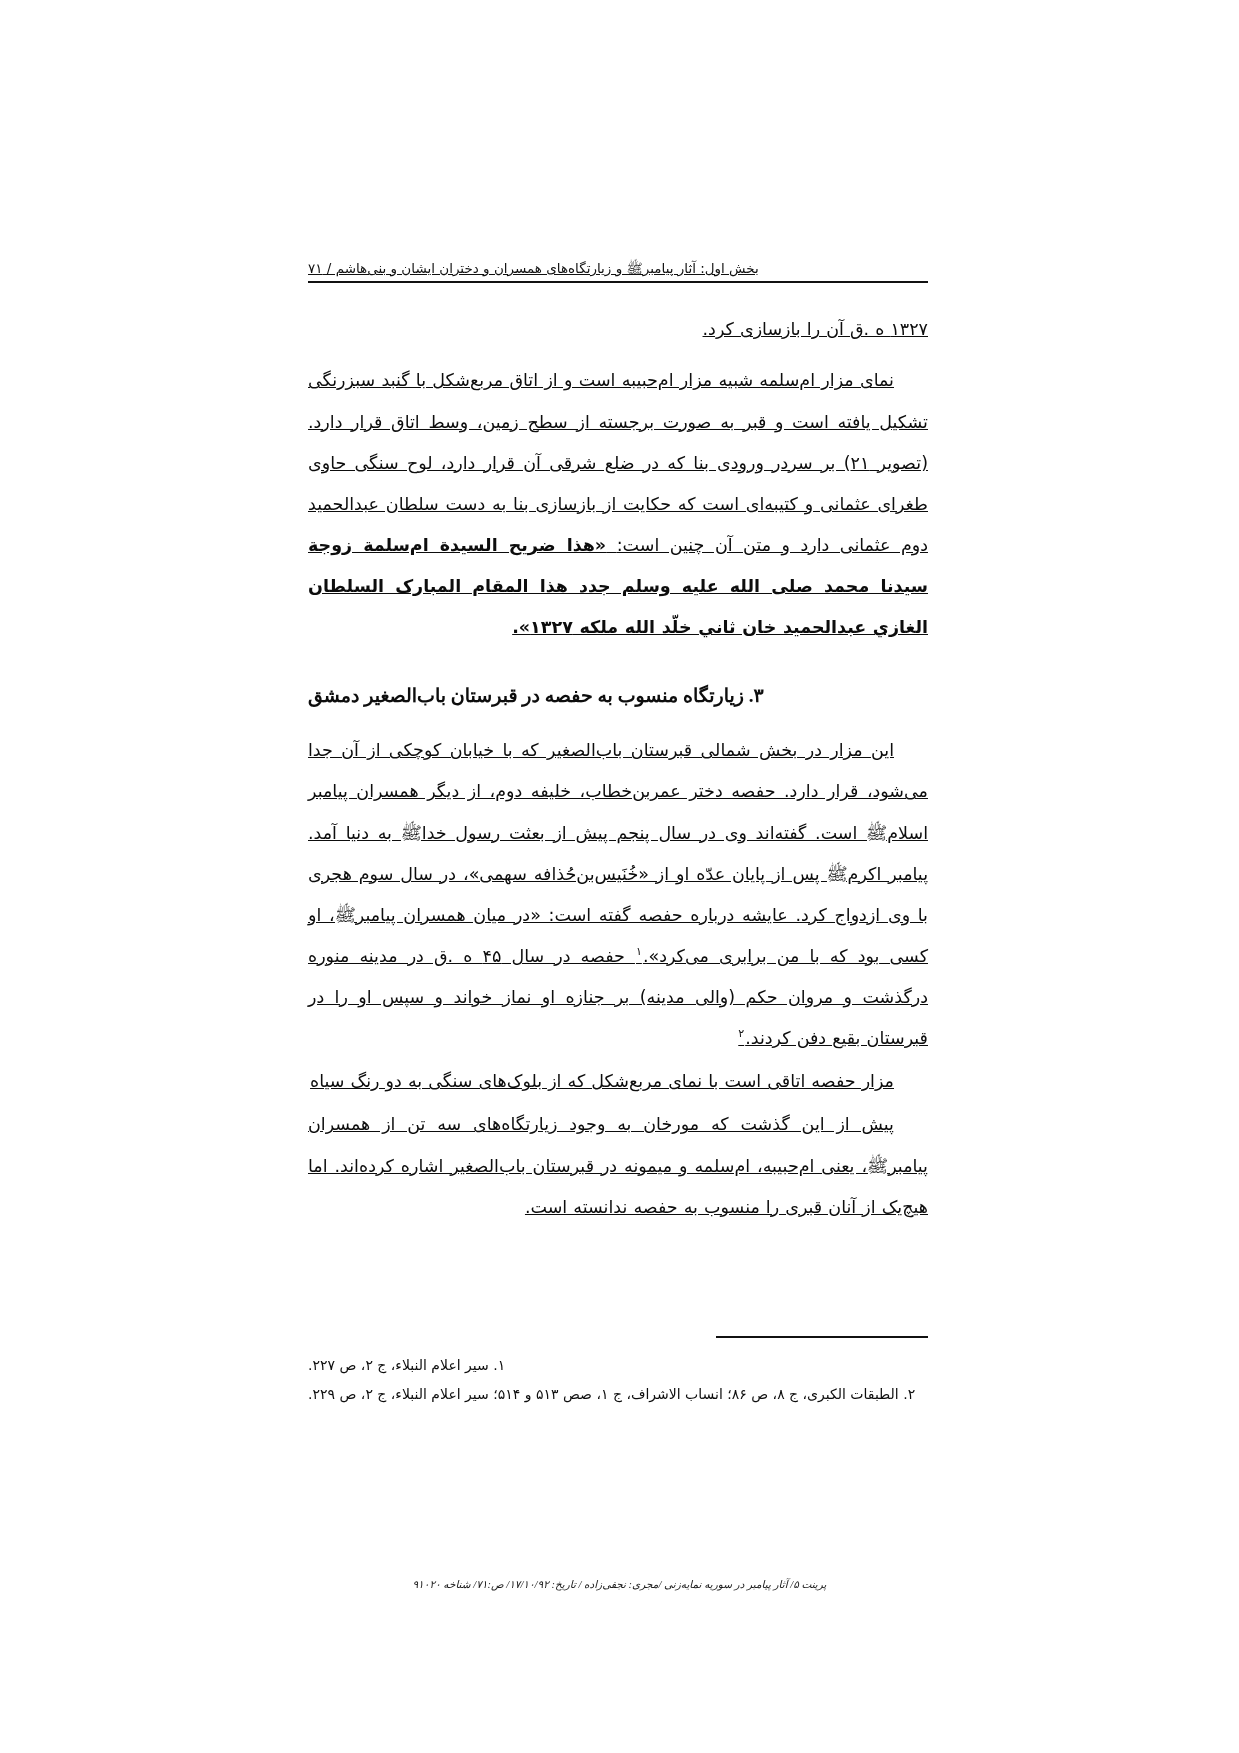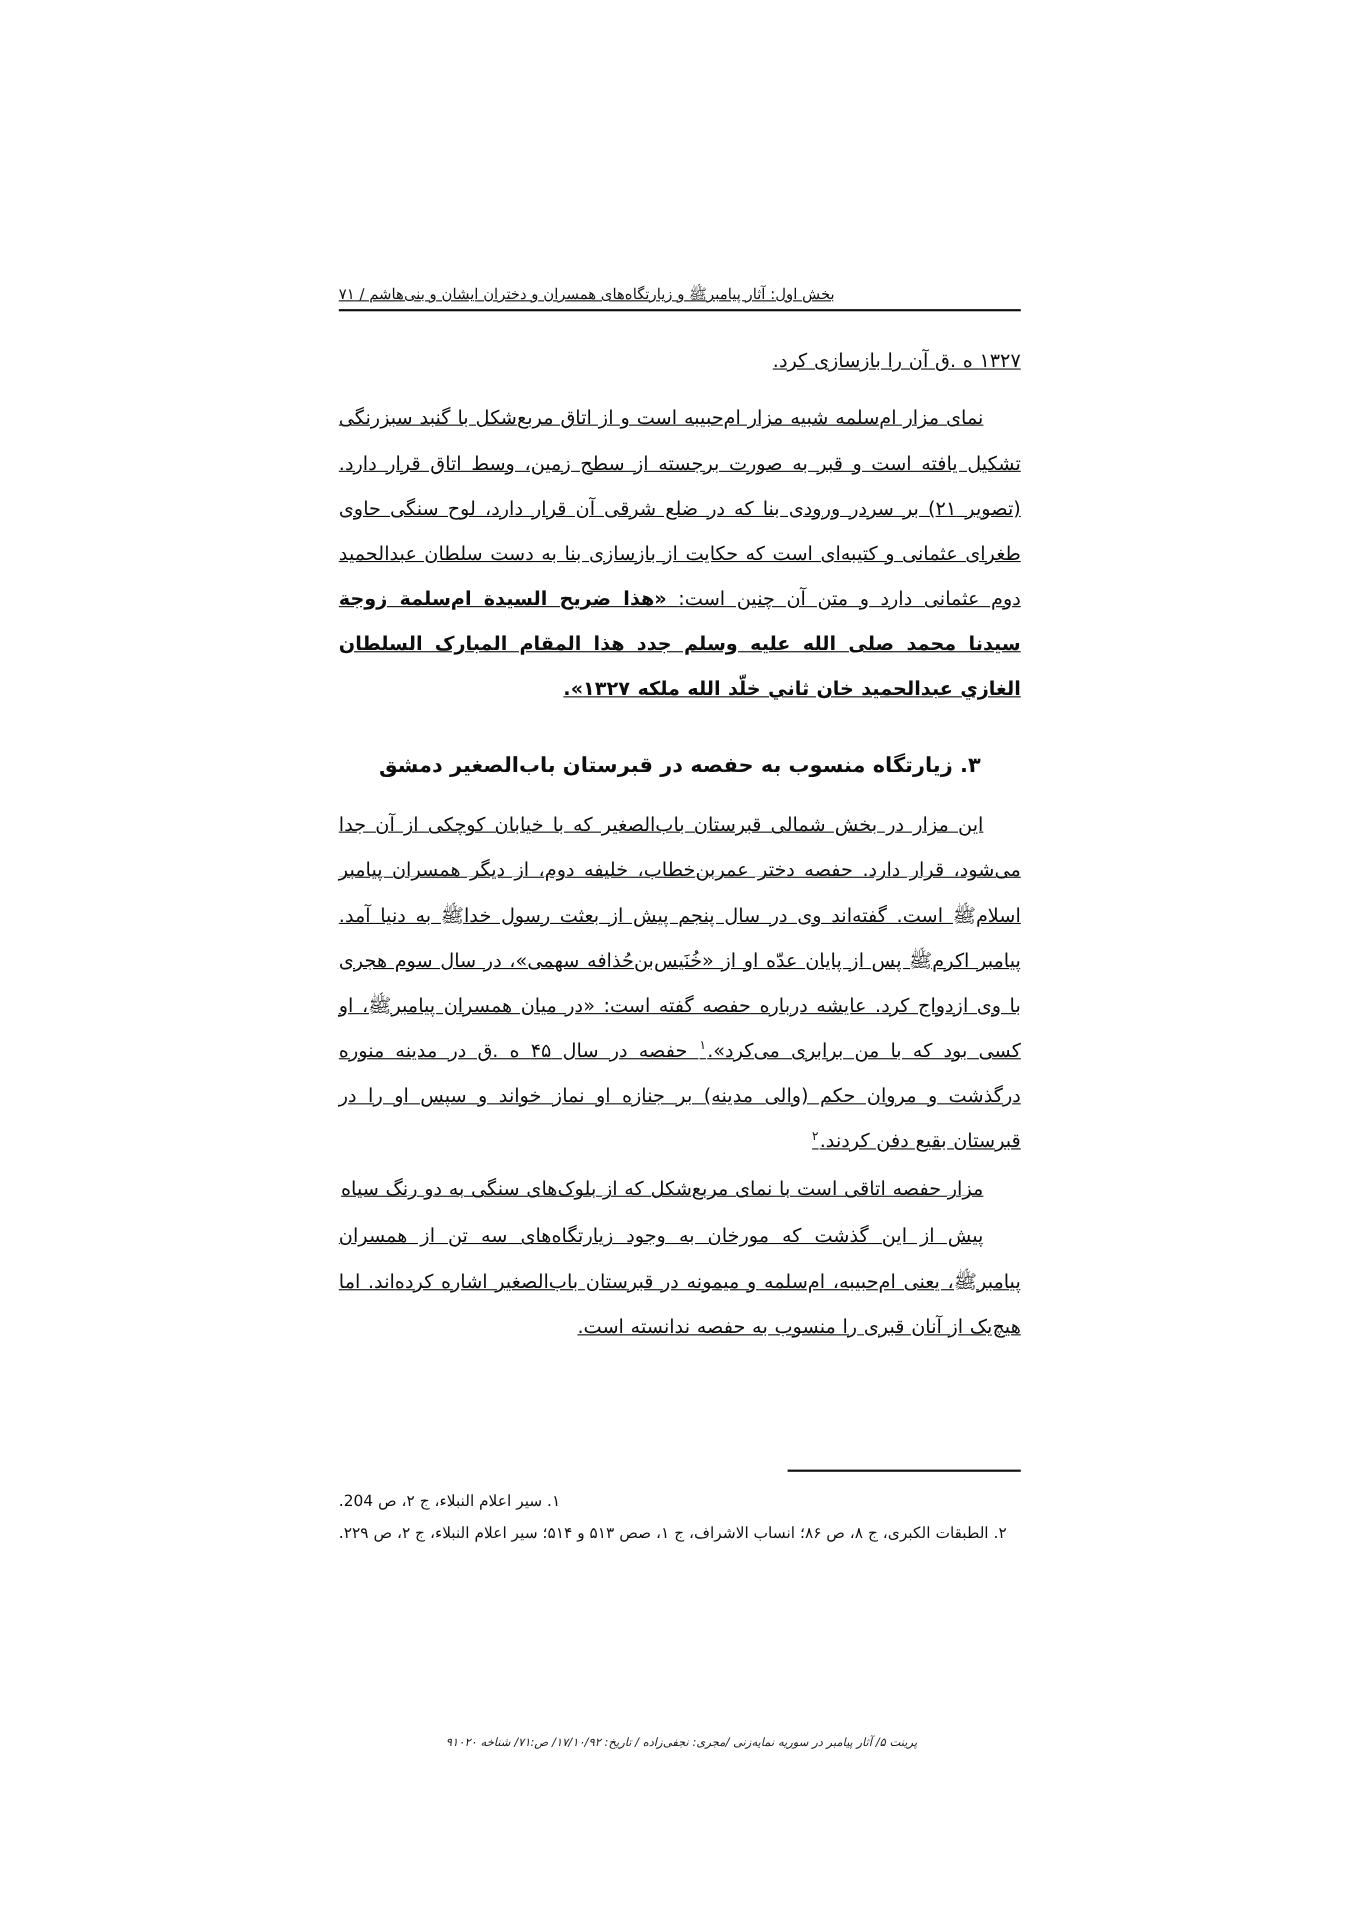--- a/index.html
+++ b/index.html
@@ -63,22 +63,23 @@
     font-weight: bold;
     font-family: "DejaVu Sans", "Liberation Sans", sans-serif;
   }
 
   
   h2.section {
     font-size: 19px;
     font-weight: bold;
     margin: 30px 0 16px 0;
     line-height: 1.9;
-    text-align: center;
+    text-align: left;
     letter-spacing: 0px;
+    font-family: Liberation Serif, serif;
   }
 
   
   sup.fn {
     font-size: 11px;
     vertical-align: super;
     line-height: 0;
     padding: 0 1px;
   }
 
@@ -111,21 +112,21 @@
     position: absolute;
     left: 0;
     right: 0;
     top: 1578px;
     text-align: center;
     font-size: 10.5px;
     color: #1a1a1a;
     direction: rtl;
     letter-spacing: 0px;
   }
-  .page-footer .ital { font-style: italic; }
+  .page-footer .ital { font-style: italic; font-family: Liberation Serif, serif; }
 </style>
 </head>
 <body>
 
 <div class="page">
 
   <div class="content">
 
     <div class="rule-head">
       <div class="runhead">بخش اول: آثار پیامبرﷺ و زیارتگاه‌های همسران و دختران ایشان و بنی‌هاشم / ۷۱</div>
@@ -140,21 +141,21 @@
     <p class="body indent"><span>این مزار در بخش شمالی قبرستان باب‌الصغیر که با خیابان کوچکی از آن جدا می‌شود، قرار دارد. حفصه دختر عمربن‌خطاب، خلیفه دوم، از دیگر همسران پیامبر اسلامﷺ است. گفته‌اند وی در سال پنجم پیش از بعثت رسول خداﷺ به دنیا آمد. پیامبر اکرمﷺ پس از پایان عدّه او از «خُنَیس‌بن‌حُذافه سهمی»، در سال سوم هجری با وی ازدواج کرد. عایشه درباره حفصه گفته است: «در میان همسران پیامبرﷺ، او کسی بود که با من برابری می‌کرد».</span><sup class="fn">۱</sup><span> حفصه در سال ۴۵ ه .ق در مدینه منوره درگذشت و مروان حکم (والی مدینه) بر جنازه او نماز خواند و سپس او را در قبرستان بقیع دفن کردند.</span><sup class="fn">۲</sup></p>
 
     <p class="body indent">مزار حفصه اتاقی است با نمای مربع‌شکل که از بلوک‌های سنگی به دو رنگ سیاه</p>
 
     <p class="body indent">پیش از این گذشت که مورخان به وجود زیارتگاه‌های سه تن از همسران پیامبرﷺ، یعنی ام‌حبیبه، ام‌سلمه و میمونه در قبرستان باب‌الصغیر اشاره کرده‌اند. اما هیچ‌یک از آنان قبری را منسوب به حفصه ندانسته است.</p>
 
   </div>
 
   <div class="footnotes">
     <div class="fn-rule"></div>
-    <p class="fn-item fn-1">۱. سیر اعلام النبلاء، ج ۲، ص 204.</p>
+    <p class="fn-item fn-1">۱. سیر اعلام النبلاء، ج ۲، ص ۲۲۷.</p>
     <p class="fn-item fn-2">۲. الطبقات الکبری، ج ۸، ص ۸۶؛ انساب الاشراف، ج ۱، صص ۵۱۳ و ۵۱۴؛ سیر اعلام النبلاء، ج ۲، ص ۲۲۹.</p>
   </div>
 
   <div class="page-footer">
     <span class="ital">پرینت ۵/ آثار پیامبر در سوریه نمایه‌زنی /مجری: نجفی‌زاده / تاریخ: ۱۷/۱۰/۹۲/ ص:۷۱/ شناخه ۹۱۰۲۰</span>
   </div>
 
 </div>
 
 </body></html>

